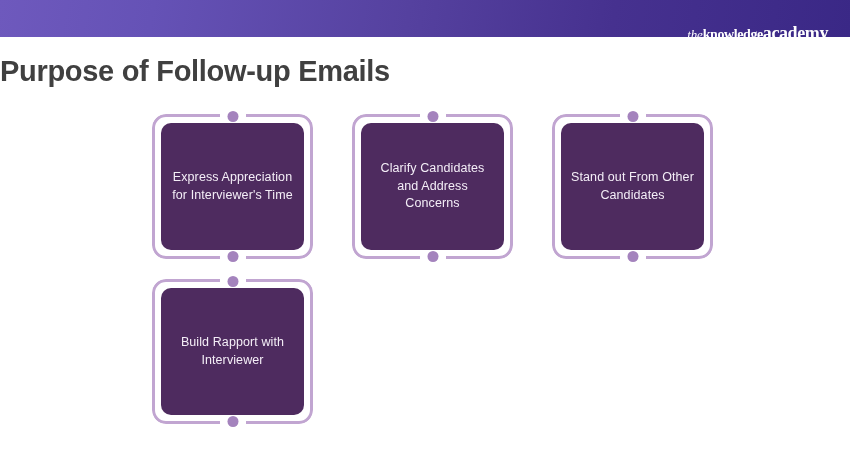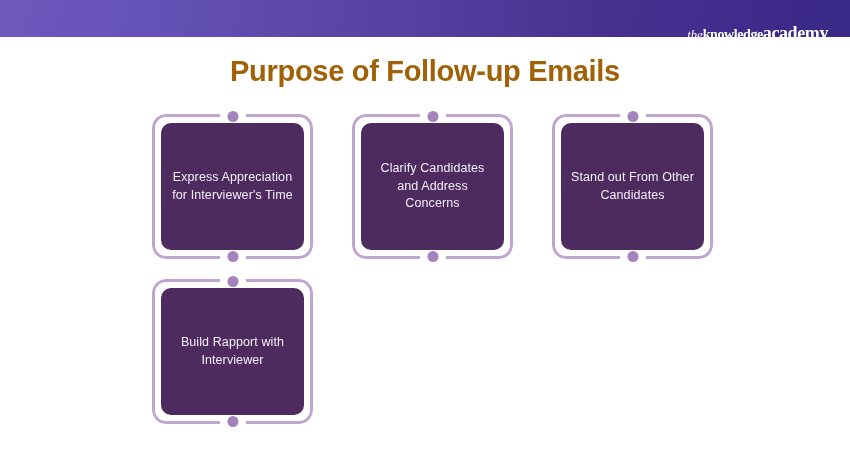--- a/index.html
+++ b/index.html
@@ -53,24 +53,23 @@
     letter-spacing: -0.4px;
     margin-top: 24px;
   }
 
   
   .page-title {
     position: absolute;
     left: 0;
     top: 55px;
     width: 850px;
-    text-align: center;
     font-size: 29px;
     font-weight: bold;
-    color: #a16207;
+    color: #404040;
     letter-spacing: -0.3px;
   }
 
   
   .card-grid {
     position: absolute;
     left: 152px;
     top: 114px;
     width: 561px;
     height: 310px;

